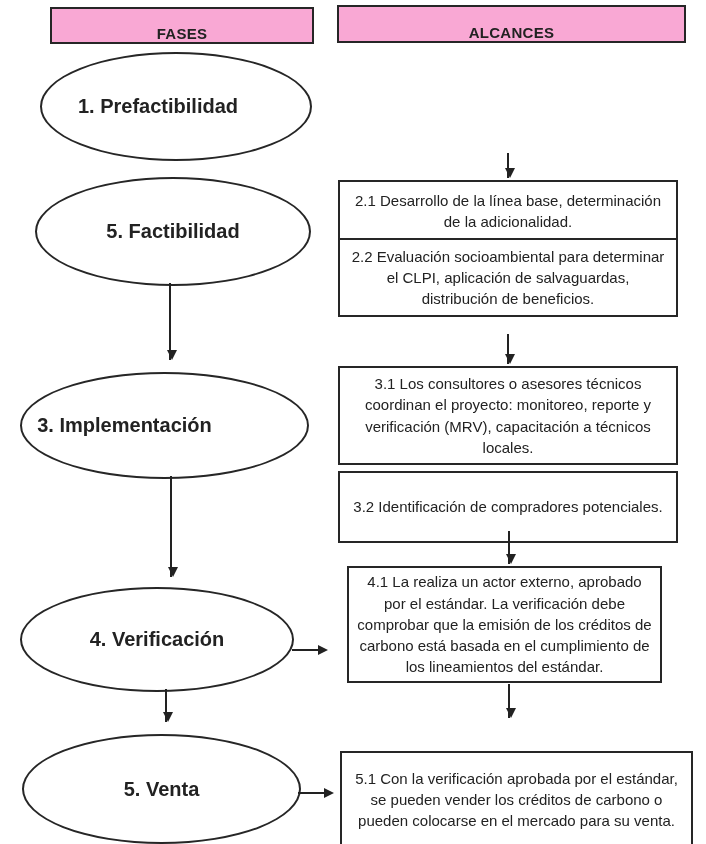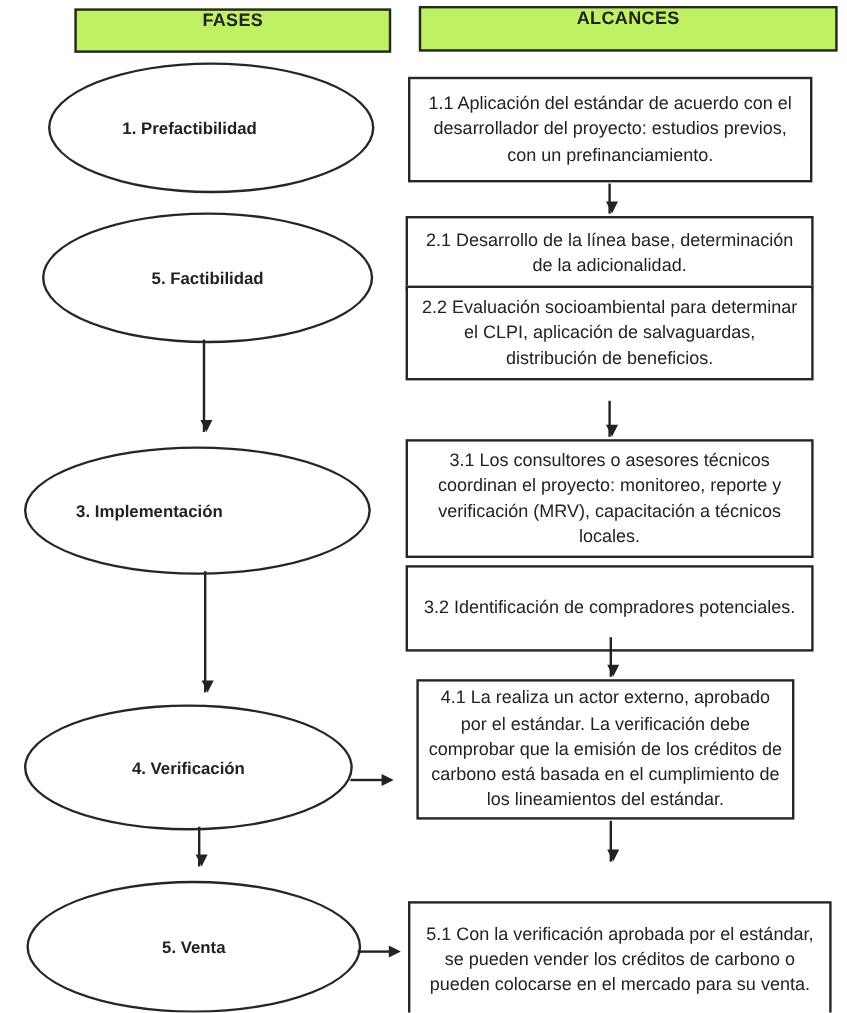--- a/index.html
+++ b/index.html
@@ -7,34 +7,33 @@
     position:relative;
     width:706px;height:844px;
     background:#ffffff;
     font-family:"Liberation Sans", sans-serif;
     color:#222222;
     overflow:hidden;
   }
   .hdr{
     position:absolute;
     border:2px solid #262626;
-    display:flex;align-items:flex-start;justify-content:center;
+    display:flex;align-items:flex-end;justify-content:center;
     font-weight:bold;font-size:15px;letter-spacing:.3px;
-    background:#bef264;
-    margin-left:12px;
+    background:#f9a8d4;
   }
   .ellipse{
     position:absolute;
     border:2px solid #262626;
     border-radius:50%;
     display:flex;align-items:center;justify-content:center;
     background:#ffffff;
   }
   .ellipse .lbl{
-    font-weight:bold;font-size:14px;text-align:center;white-space:nowrap;
+    font-weight:bold;font-size:20px;text-align:center;white-space:nowrap;
   }
   .abox{
     position:absolute;
     border:2px solid #262626;
     display:flex;align-items:center;justify-content:center;
     text-align:center;
     font-size:15px;line-height:1.42;
     padding:2px 10px;
     box-sizing:border-box;
     background:#ffffff;
@@ -83,23 +82,20 @@
   </div>
 
   <div class="ellipse" style="left:20px;top:587px;width:270px;height:101px;">
     <span class="lbl">4. Verificación</span>
   </div>
 
   <div class="ellipse" style="left:22px;top:734px;width:275px;height:106px;">
     <span class="lbl">5. Venta</span>
   </div>
 
-  <div class="abox" style="left:340px;top:64px;width:337px;height:88px;">
-    <span>1.1 Aplicación del estándar de acuerdo con el desarrollador del proyecto: estudios previos, con un prefinanciamiento.</span>
-  </div>
 
   <div class="abox" style="left:338px;top:180px;width:340px;height:62px;">
     <span>2.1 Desarrollo de la línea base, determinación de la adicionalidad.</span>
   </div>
 
   <div class="abox" style="left:338px;top:238px;width:340px;height:79px;">
     <span>2.2 Evaluación socioambiental para determinar el CLPI, aplicación de salvaguardas, distribución de beneficios.</span>
   </div>
 
   <div class="abox" style="left:338px;top:366px;width:340px;height:99px;">

